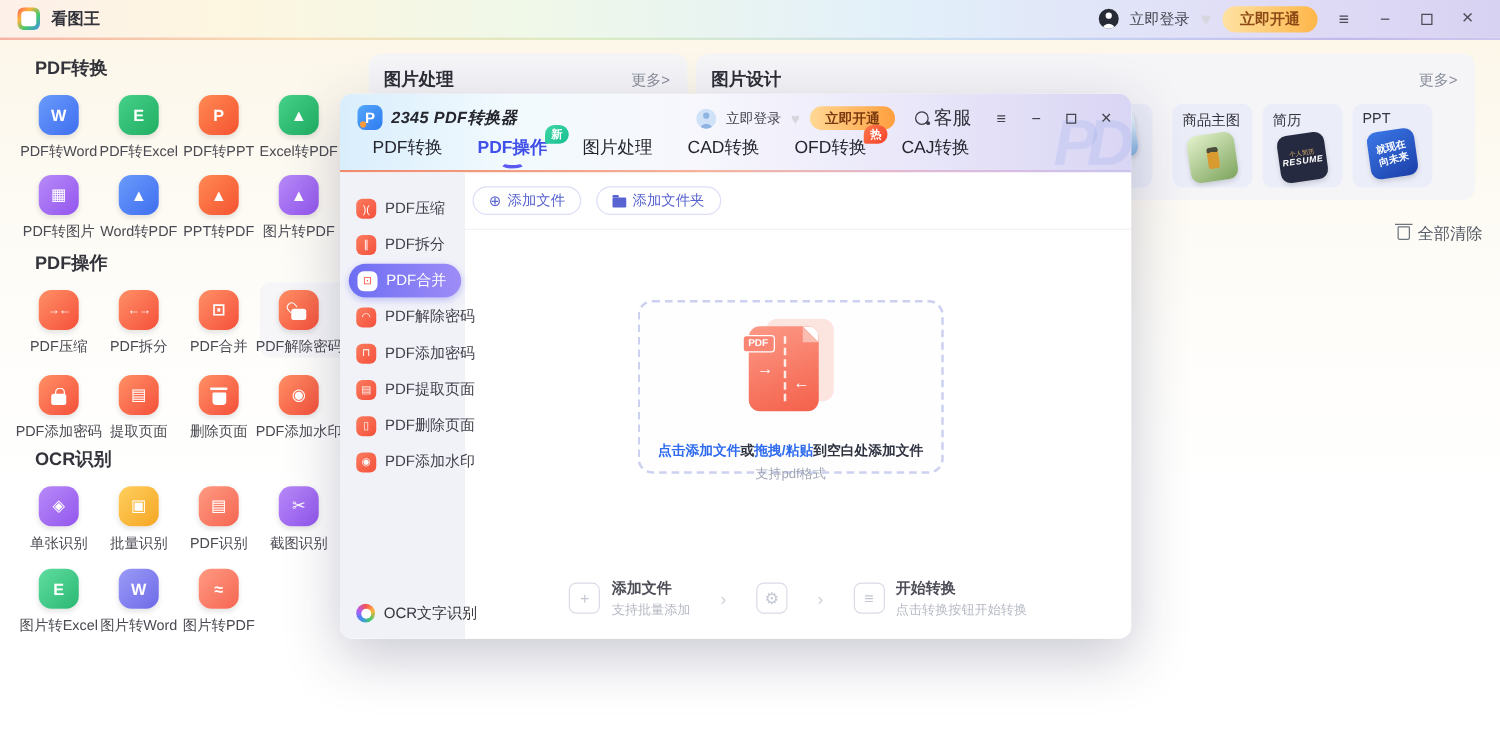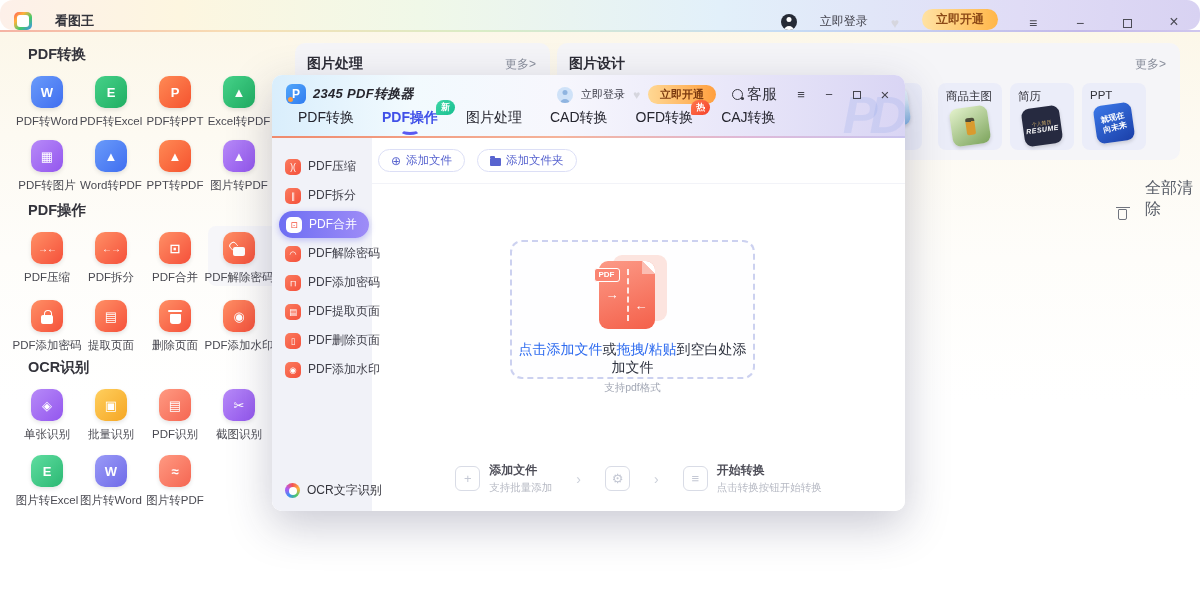--- a/index.html
+++ b/index.html
@@ -1,22 +1,22 @@
 <!DOCTYPE html>
 <html><head>
 <meta charset="utf-8">
 <style>
   * { box-sizing: border-box; margin: 0; padding: 0; }
   body { font-family: "Liberation Sans", "DejaVu Sans", sans-serif; background:#e8e8e8; }
   .screen { position:relative; width:1200px; height:600px; background:#fff; overflow:hidden; cursor:default; }
 
   
-  .titlebar { position:absolute; top:0; left:0; right:0; height:30px; display:flex; align-items:flex-end;
-    padding:0 14px; gap:23px;
-    background:linear-gradient(90deg,#fdf0e9,#fdf6e0 15%,#f0f8e8 35%,#e2f0fa 60%,#e0dcf6 85%,#d8d2f2);border-radius:13px; }
+  .titlebar { position:absolute; top:0; left:0; right:0; height:30px; display:flex; align-items:center;
+    padding:0 14px; gap:9px;
+    background:linear-gradient(90deg,#fdf0e9,#fdf6e0 15%,#f0f8e8 35%,#e2f0fa 60%,#e0dcf6 85%,#d8d2f2); }
   .rainbow-line { position:absolute; top:30px; left:0; right:0; height:2px;
     background:linear-gradient(90deg,#f5b3a4,#f8dfb6 20%,#d9ecc6 40%,#c6dcf5 65%,#c3b9ea 90%,#cfc6ee); }
   .app-logo { width:18px; height:18px; border-radius:5px; background:linear-gradient(135deg,#ff5a5a,#ffb23c 30%,#45c96a 62%,#3f8df5); position:relative; flex:0 0 auto; }
   .app-logo::after { content:""; position:absolute; inset:3px; background:#fff; border-radius:3px; }
   .app-title { font-size:13px; font-weight:bold; color:#33333b; }
   .tb-spacer { flex:1; }
   .login-txt { font-size:12px; color:#44444e; }
   .heart { font-size:14px; color:#d6d6de; line-height:1; }
   .vip-btn { height:21px; padding:0 14px; border-radius:11px; display:flex; align-items:center;
     background:linear-gradient(90deg,#ffe2a3,#ffb649); color:#8d4a17; font-size:12px; font-weight:bold; }
@@ -73,22 +73,22 @@
     box-shadow:0 2px 4px rgba(0,0,0,.15); }
   .ci-poster { background:linear-gradient(170deg,#f4f9ff 0%,#d9ebfa 45%,#7fb1e4 100%); }
   .ci-poster span { color:#16317e; font-weight:bold; font-size:9px; background:rgba(255,255,255,.65); padding:0 2px; border-radius:2px; }
   .ci-product { background:linear-gradient(150deg,#e4f2cd,#7ca45c); position:relative; }
   .ci-product::after { content:""; width:9px; height:17px; background:linear-gradient(180deg,#4c4c3a 0 22%,#d99b2f 22%); border-radius:2px; }
   .ci-resume { background:#262a40; }
   .ci-resume .sub { color:#d8b36a; font-size:5px; }
   .ci-resume .main { color:#fff; font-weight:bold; font-style:italic; font-size:7px; letter-spacing:.5px; }
   .ci-ppt { background:linear-gradient(150deg,#3b78e8,#1b3fa8); }
   .ci-ppt span { color:#fff; font-weight:bold; font-size:8px; width:28px; text-align:center; transform:rotate(-6deg); line-height:1.3; }
-  .clear-all { position:absolute; top:146px; left:1118px; display:flex; align-items:flex-end; gap:18px;
-    font-size:16px; color:#565b66; cursor:pointer; }
+  .clear-all { position:absolute; top:146px; left:1118px; display:flex; align-items:flex-start; gap:6px;
+    font-size:13px; color:#565b66; cursor:pointer; }
   .gtrash { width:10px; height:11px; border:1.3px solid #70747e; border-radius:1px 1px 2px 2px; position:relative; margin-top:3px; }
   .gtrash::before { content:""; position:absolute; top:-3.5px; left:-3px; width:14px; height:1.5px; background:#70747e; }
 
   
   .dialog { position:absolute; left:272px; top:75px; width:633px; height:436px; border-radius:10px;
     background:#fff; box-shadow:0 14px 44px rgba(40,40,80,.25); overflow:hidden; display:flex; flex-direction:column; z-index:20; }
   .dheader { height:61px; position:relative; padding:8px 10px 0 14px;
     background:linear-gradient(90deg,#d9eefc 0%,#f2fafe 22%,#f7f7fd 45%,#e9e7f9 72%,#d9d5f4 100%); }
   .wm { position:absolute; right:6px; top:10px; font-size:52px; font-weight:bold; font-style:italic;
     color:rgba(120,150,230,.16); letter-spacing:-8px; pointer-events:none; }
@@ -144,21 +144,21 @@
   .pdf-back { position:absolute; left:16px; top:0; width:54px; height:66px; background:#fce4df; border-radius:9px; }
   .pdf-front { position:absolute; left:2px; top:6px; width:56px; height:68px; border-radius:9px;
     background:linear-gradient(160deg,#fc9a87,#f4604a); }
   .pdf-front .fold { position:absolute; top:0; right:0; width:0; height:0;
     border-left:13px solid #fbbdb2; border-top:13px solid #fff; border-radius:0 9px 0 0; }
   .pdf-chip { position:absolute; top:7px; left:-5px; background:#fa8573; border:1.5px solid #fff; border-radius:3px;
     color:#fff; font-size:8px; font-weight:bold; padding:0px 4px; line-height:1.5; }
   .pdf-dash { position:absolute; top:8px; bottom:8px; left:50%; border-left:2px dashed rgba(255,255,255,.85); }
   .pdf-a1 { position:absolute; left:7px; top:26px; color:#fff; font-weight:bold; font-size:13px; }
   .pdf-a2 { position:absolute; right:7px; top:37px; color:#fff; font-weight:bold; font-size:13px; }
-  .dz-line { margin-top:12px; text-align:center; font-size:14px; font-weight:normal; color:#2f3340; }
+  .dz-line { margin-top:24px; text-align:center; font-size:11px; font-weight:bold; color:#2f3340; }
   .dz-line .b { color:#2e6bef; }
   .dz-hint { text-align:center; font-size:10.5px; color:#a2a7b4; margin-top:4px; }
   .steps { position:absolute; bottom:16px; left:0; right:0; display:flex; justify-content:center;
     align-items:center; gap:24px; }
   .step { display:flex; align-items:center; gap:9px; }
   .sicon { width:25px; height:25px; border:1.5px solid #d9dce6; border-radius:6px; color:#c4c8d4;
     font-size:13px; display:flex; align-items:center; justify-content:center; }
   .stext .t { font-size:12px; font-weight:bold; color:#4e4e58; }
   .stext .d { font-size:10.5px; color:#b7bac4; margin-top:2px; }
   .chev { color:#ccd0da; font-size:14px; }

